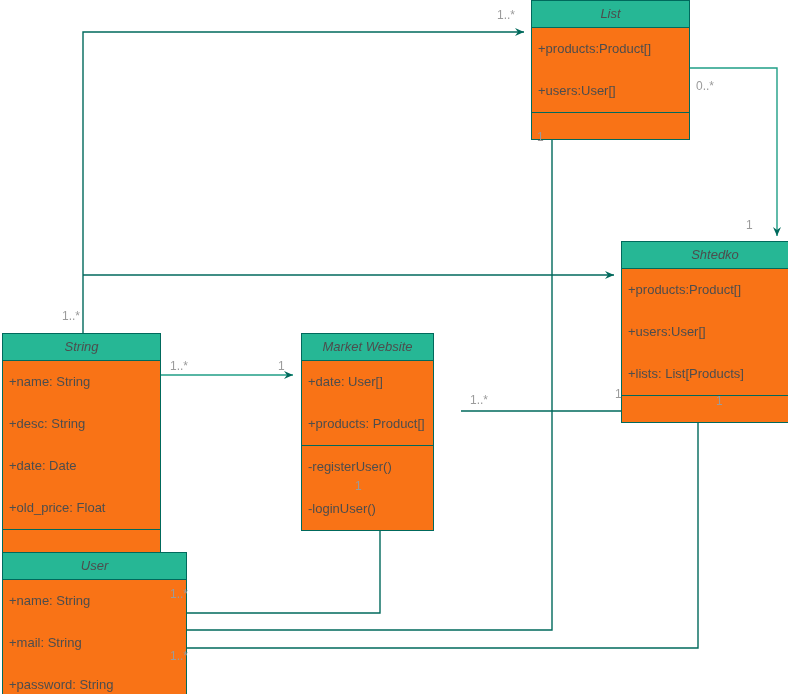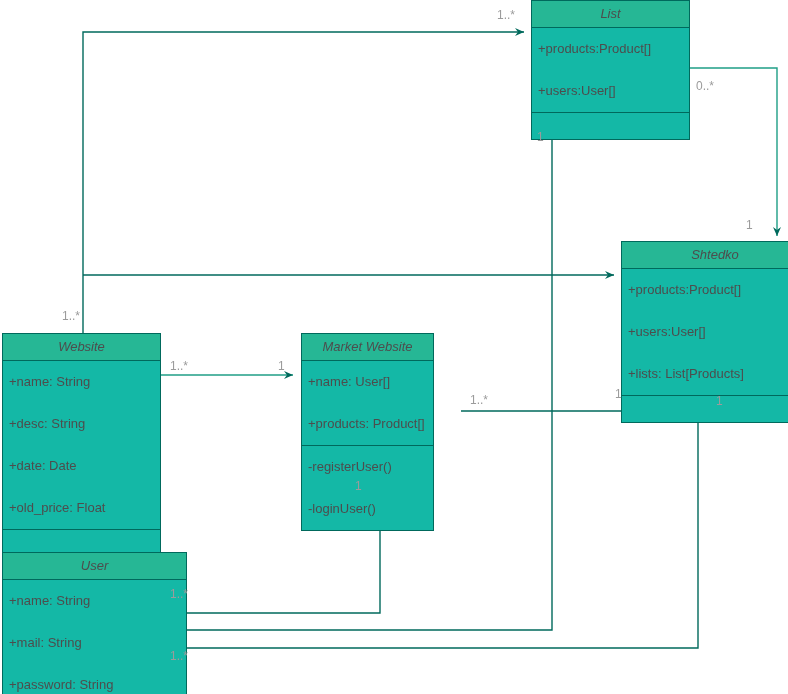--- a/index.html
+++ b/index.html
@@ -24,21 +24,21 @@
     left: 0;
     top: 0;
     width: 788px;
     height: 694px;
     pointer-events: none;
   }
   .umlclass {
     position: absolute;
     box-sizing: border-box;
     border: 1px solid #00695c;
-    background: #14b8a6;
+    background: #f97316;
   }
   .cls-header {
     background: #26b795;
     border-bottom: 1px solid #00695c;
     color: #4d4d4d;
     font-style: italic;
     font-size: 13px;
     text-align: center;
     line-height: 26px;
     height: 26px;
@@ -128,34 +128,34 @@
     <div class="cls-header">Shtedko</div>
     <div class="cls-section">
       <div class="cls-row">+products:Product[]</div>
       <div class="cls-row">+users:User[]</div>
       <div class="cls-row">+lists: List[Products]</div>
     </div>
     <div class="cls-section cls-empty"></div>
   </div>
 
   <div class="umlclass" style="left:2px; top:333px; width:159px;">
-    <div class="cls-header">Website</div>
+    <div class="cls-header">String</div>
     <div class="cls-section">
       <div class="cls-row">+name: String</div>
       <div class="cls-row">+desc: String</div>
       <div class="cls-row">+date: Date</div>
       <div class="cls-row">+old_price: Float</div>
     </div>
     <div class="cls-section cls-empty"></div>
   </div>
 
   <div class="umlclass" style="left:301px; top:333px; width:133px;">
     <div class="cls-header">Market Website</div>
     <div class="cls-section">
-      <div class="cls-row">+name: User[]</div>
+      <div class="cls-row">+date: User[]</div>
       <div class="cls-row">+products: Product[]</div>
     </div>
     <div class="cls-section">
       <div class="cls-row">-registerUser()</div>
       <div class="cls-row">-loginUser()</div>
     </div>
   </div>
 
   <div class="umlclass" style="left:2px; top:552px; width:185px;">
     <div class="cls-header">User</div>

